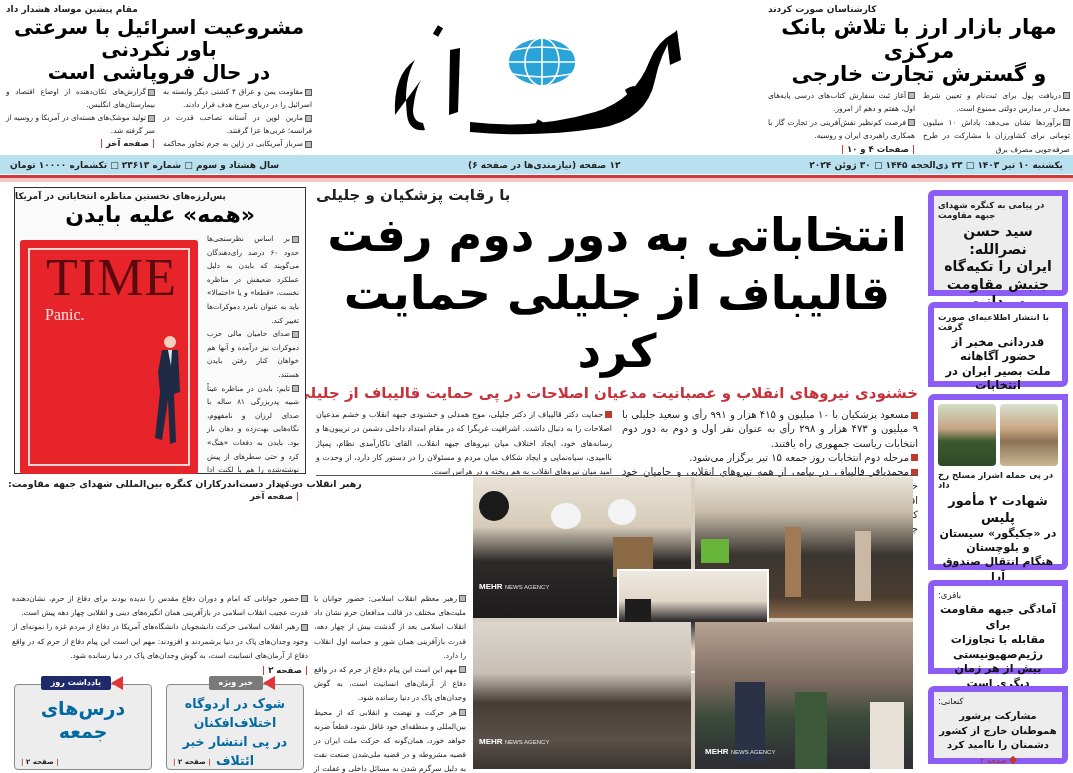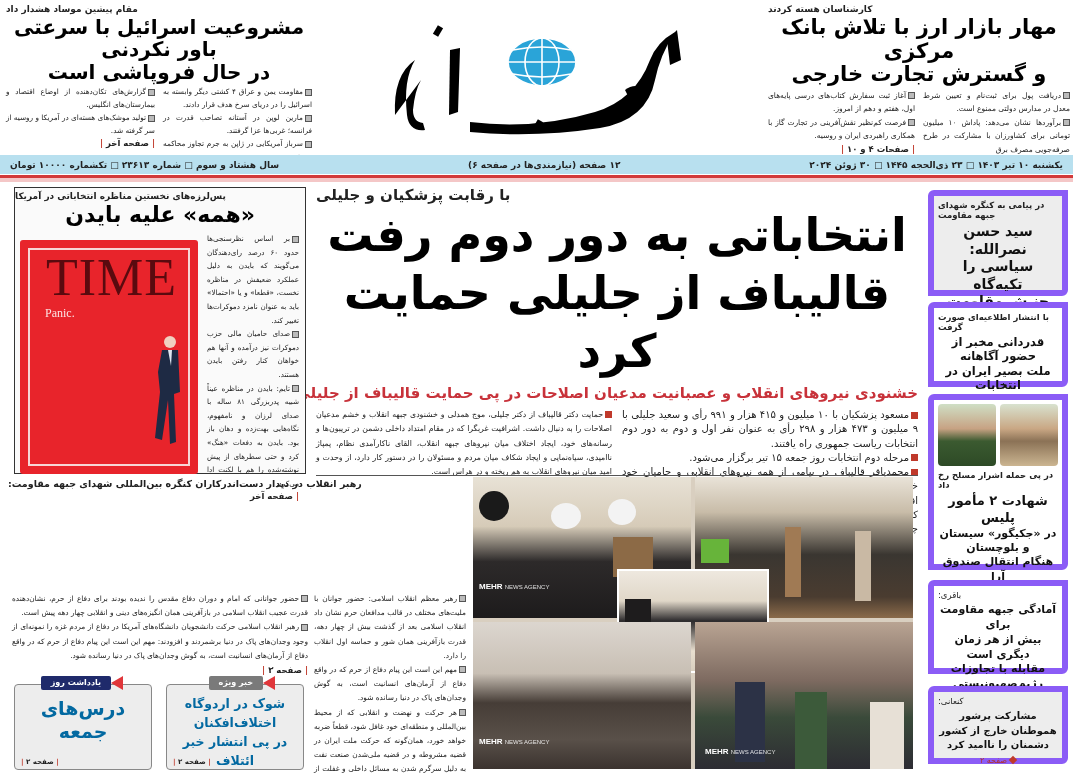--- a/index.html
+++ b/index.html
@@ -27,21 +27,21 @@
   .side-box .kicker { font-size: 8.5px; margin-bottom: 3px; }
   .side-box .sb-title { font-size: 13px; font-weight: 900; line-height: 1.25; }
   .side-box .sb-ref { font-size: 8px; color: #b03030; margin-top: 3px; }
   .side-box .sb-ref .dot { display: inline-block; width: 6px; height: 6px; background: #c0392b; transform: rotate(45deg); margin-left: 3px; }
 
   
   #timebox { left: 14px; top: 187px; width: 292px; height: 287px; border: 1px solid #333; background: #fafafa; }
   #timecover { left: 20px; top: 240px; width: 178px; height: 234px; background: #e8242b; border-radius: 3px; }
   #timecover .inner { position: absolute; left: 8px; top: 8px; right: 8px; bottom: 8px; border: 2px solid #f7d6d6; }
   #timecover .time-title { position: absolute; left: 26px; top: 8px; font-family: "Liberation Serif", "DejaVu Serif", serif; font-size: 52px; color: #5a0a0f; letter-spacing: 1px; direction: ltr; }
-  #timecover .panic { position: absolute; left: 25px; top: 66px; font-family: "Liberation Serif", serif; font-size: 12px; color: #fbe3e3; direction: ltr; }
+  #timecover .panic { position: absolute; left: 25px; top: 66px; font-family: "Liberation Serif", serif; font-size: 16px; color: #fbe3e3; direction: ltr; }
   #timecover .person { position: absolute; right: 16px; bottom: 22px; width: 30px; height: 120px; }
 
   
   #collage { left: 473px; top: 477px; width: 440px; height: 292px; background: #d9cfc0; overflow: hidden; }
   .ph { position: absolute; overflow: hidden; }
   .ph .mehr { position: absolute; font-family: "Liberation Sans", sans-serif; font-size: 8px; font-weight: bold; color: #fff; direction: ltr; }
   .ph .mehr span { font-weight: normal; font-size: 6px; opacity: .85; }
 
   
   .mini-box { position: absolute; width: 138px; height: 86px; background: #ededed; border: 1px solid #888; border-radius: 4px; text-align: center; }
@@ -70,21 +70,21 @@
       <line x1="123" y1="42" x2="191" y2="42"></line>
       <line x1="157" y1="18" x2="157" y2="66"></line>
       <ellipse cx="157" cy="42" rx="17" ry="24"></ellipse>
       <path d="M128 30 Q157 24 186 30"></path>
       <path d="M128 54 Q157 60 186 54"></path>
     </g>
   </svg>
 </div>
 
 <div class="abs" style="left:768px; top:4px; width:302px; height:150px;">
-  <div class="kicker" style="font-size:9px;">کارشناسان هسته کردند</div>
+  <div class="kicker" style="font-size:9px;">کارشناسان صورت کردند</div>
   <div class="hl" style="font-size:21px; margin-top:2px;">
     <div>مهار بازار ارز با تلاش بانک مرکزی</div>
     <div>و گسترش تجارت خارجی</div>
   </div>
   <div style="display:flex; gap:8px; margin-top:2px;">
     <div class="body-col" style="width:147px; font-size:7.5px; line-height:13.5px;">
       <p><span class="sq"></span><span>دریافت پول برای ثبت‌نام و تعیین شرط معدل در مدارس دولتی ممنوع است.</span></p>
       <p><span class="sq"></span><span>برآوردها نشان می‌دهد: پاداش ۱۰ میلیون تومانی برای کشاورزان با مشارکت در طرح صرفه‌جویی مصرف برق</span></p>
     </div>
     <div class="body-col" style="width:147px; font-size:7.5px; line-height:13.5px;">
@@ -227,21 +227,21 @@
     <div style="position:absolute; left:100px; top:70px; width:32px; height:77px; background:#3c5a3a;"></div>
     <div style="position:absolute; left:175px; top:80px; width:34px; height:67px; background:#e7e0d6;"></div>
     <div class="mehr" style="left:10px; top:125px;">MEHR <span>NEWS AGENCY</span></div>
   </div>
 </div>
 
 <div class="side-box" style="top:190px; height:106px;">
   <div class="kicker">در پیامی به کنگره شهدای جبهه مقاومت</div>
   <div class="sb-title" style="font-size:14px;">
     <div>سید حسن نصرالله:</div>
-    <div>سیاسی را تکیه‌گاه</div>
+    <div>ایران را تکیه‌گاه</div>
     <div>جنبش مقاومت می‌دانیم</div>
   </div>
   <div class="sb-ref"><span class="dot"></span><span>صفحه ۳</span></div>
 </div>
 
 <div class="side-box" style="top:302px; height:85px; background:#fff;">
   <div class="kicker">با انتشار اطلاعیه‌ای صورت گرفت</div>
   <div class="sb-title" style="font-size:11.5px;">
     <div>قدردانی مخبر از حضور آگاهانه</div>
     <div>ملت بصیر ایران در انتخابات</div>
@@ -260,22 +260,22 @@
     <div>در «جکیگور» سیستان و بلوچستان</div>
     <div>هنگام انتقال صندوق آرا</div>
   </div>
   <div class="sb-ref"><span class="dot"></span><span>صفحه ۱۱</span></div>
 </div>
 
 <div class="side-box" style="top:580px; height:94px; background:#fff;">
   <div class="kicker" style="font-weight:normal;">باقری:</div>
   <div class="sb-title" style="font-size:11px; line-height:1.35;">
     <div>آمادگی جبهه مقاومت برای</div>
+    <div>مقابله با تجاوزات رژیم‌صهیونیستی</div>
     <div>بیش از هر زمان دیگری است</div>
-    <div>مقابله با تجاوزات رژیم‌صهیونیستی</div>
   </div>
   <div class="sb-ref"><span class="dot"></span><span>صفحه ۲</span></div>
 </div>
 
 <div class="side-box" style="top:686px; height:78px;">
   <div class="kicker" style="font-weight:normal;">کنعانی:</div>
   <div class="sb-title" style="font-size:10px; line-height:1.45;">
     <div>مشارکت پرشور هموطنان خارج از کشور</div>
     <div>دشمنان را ناامید کرد</div>
   </div>

